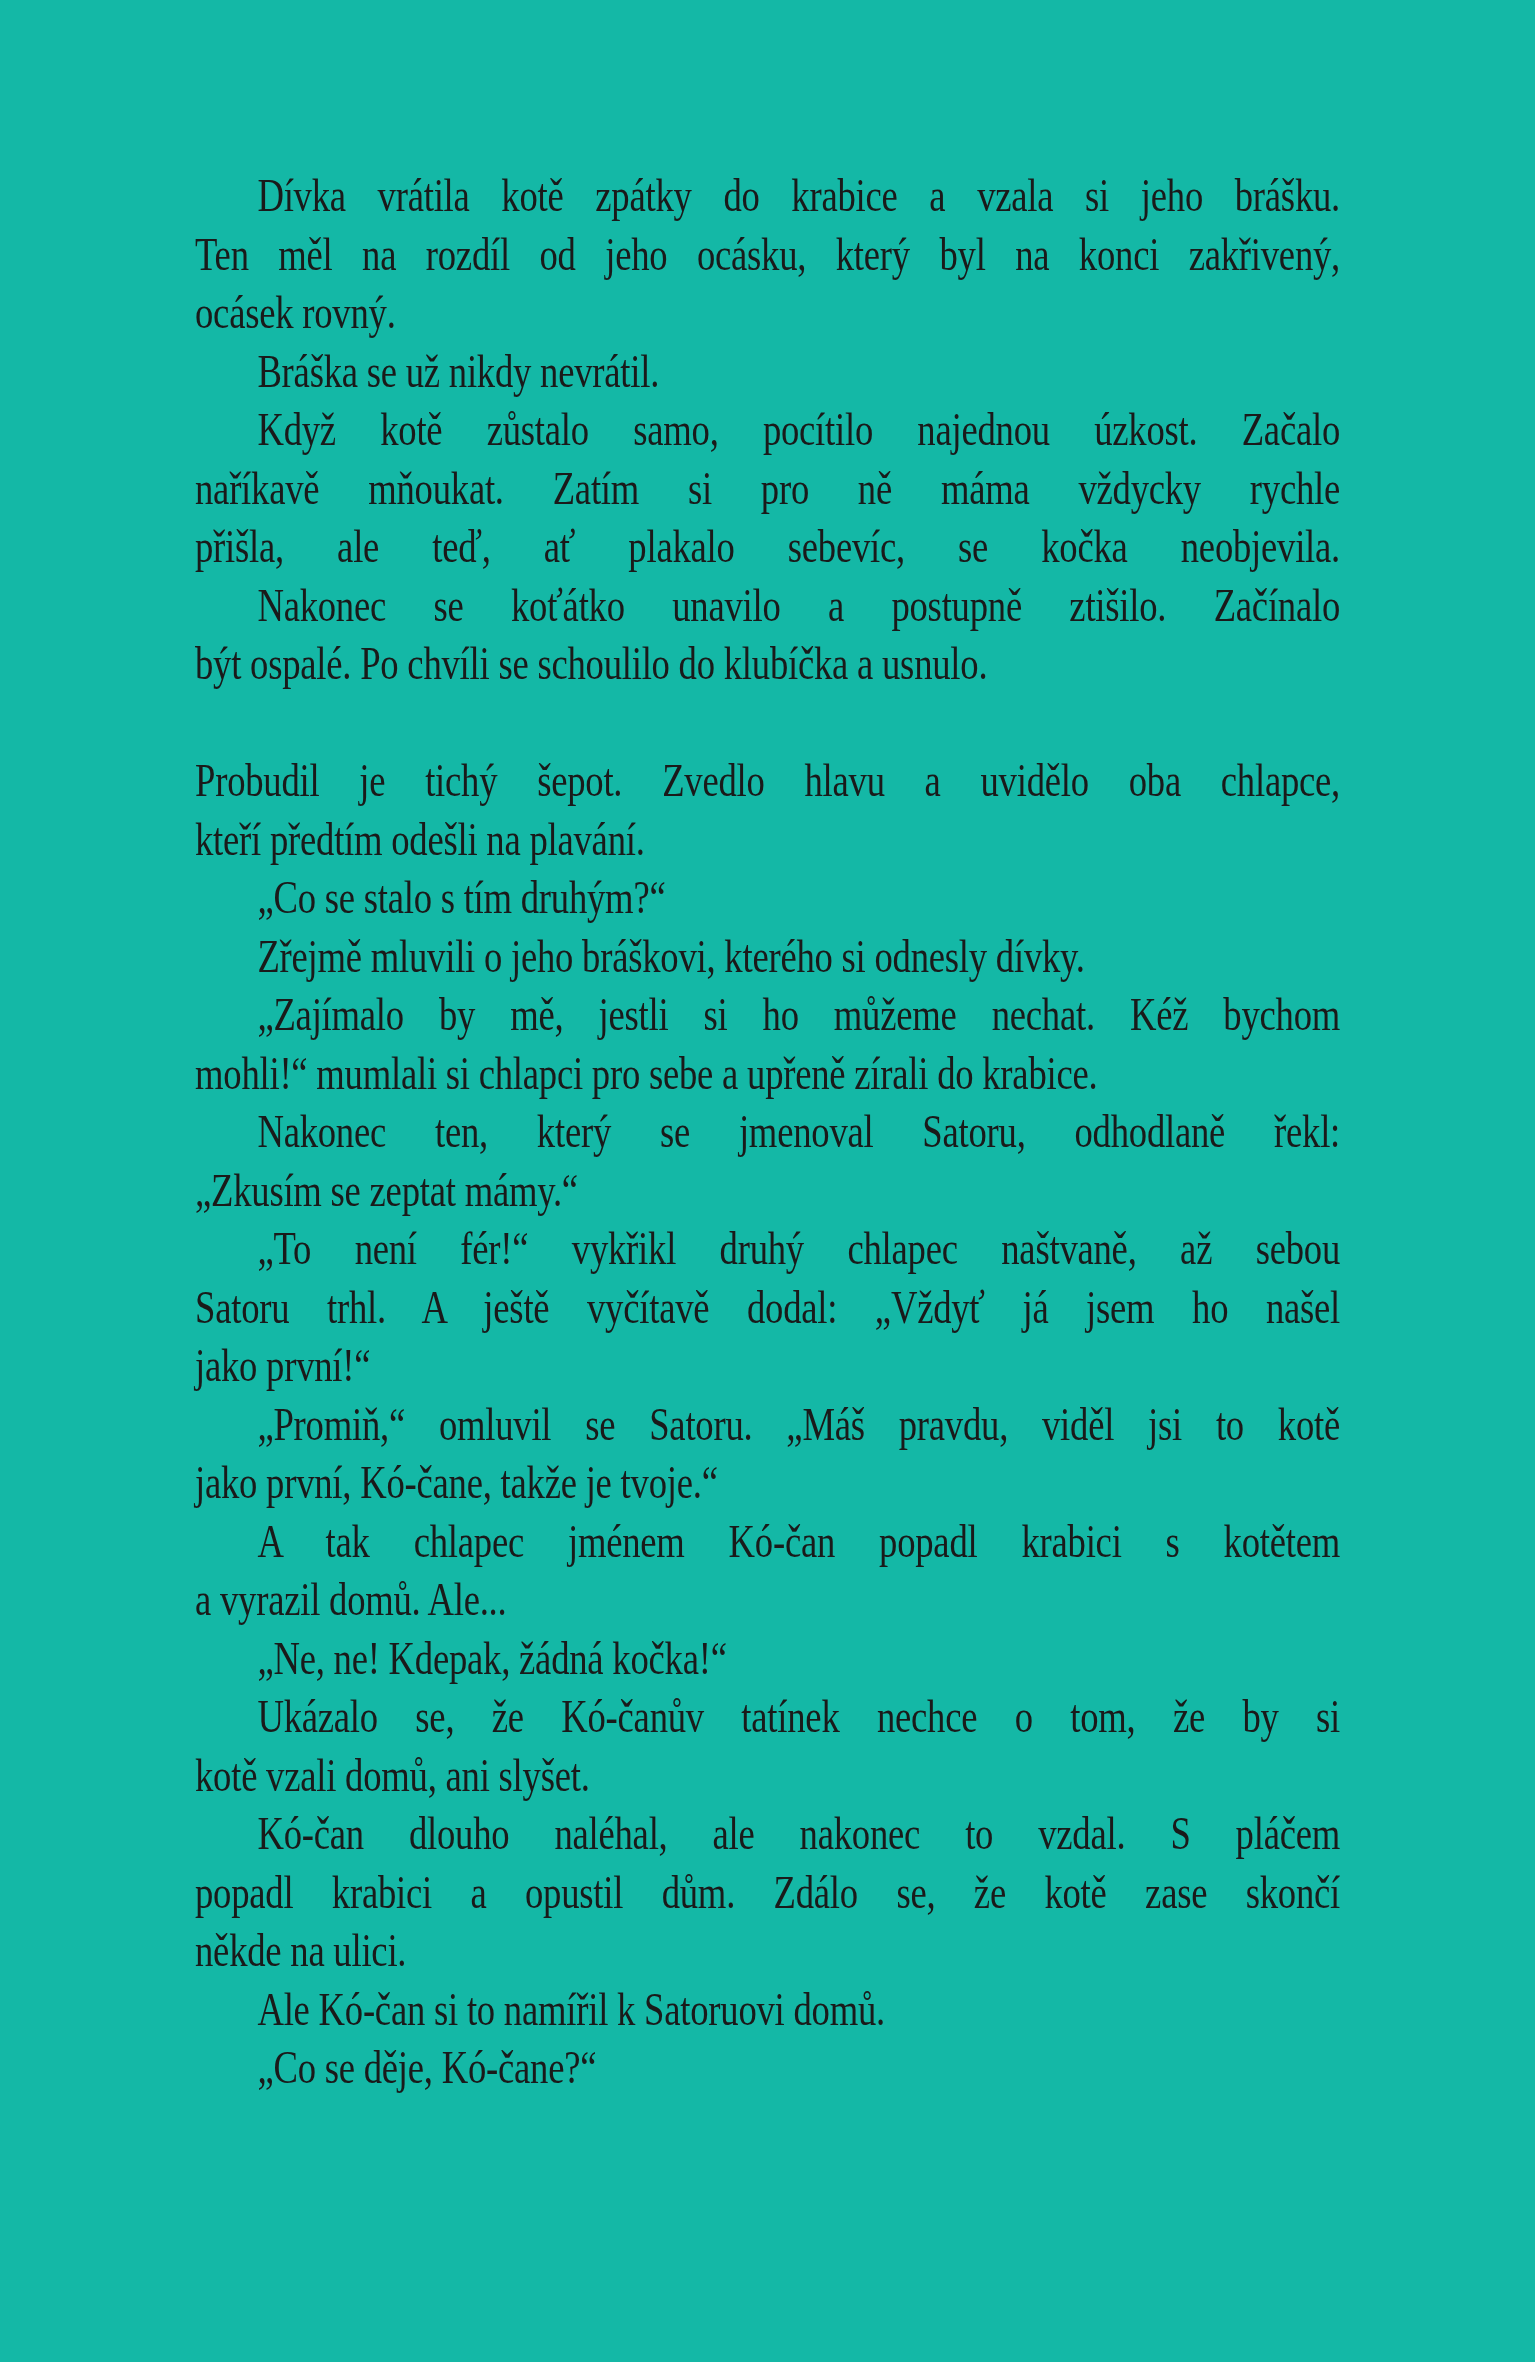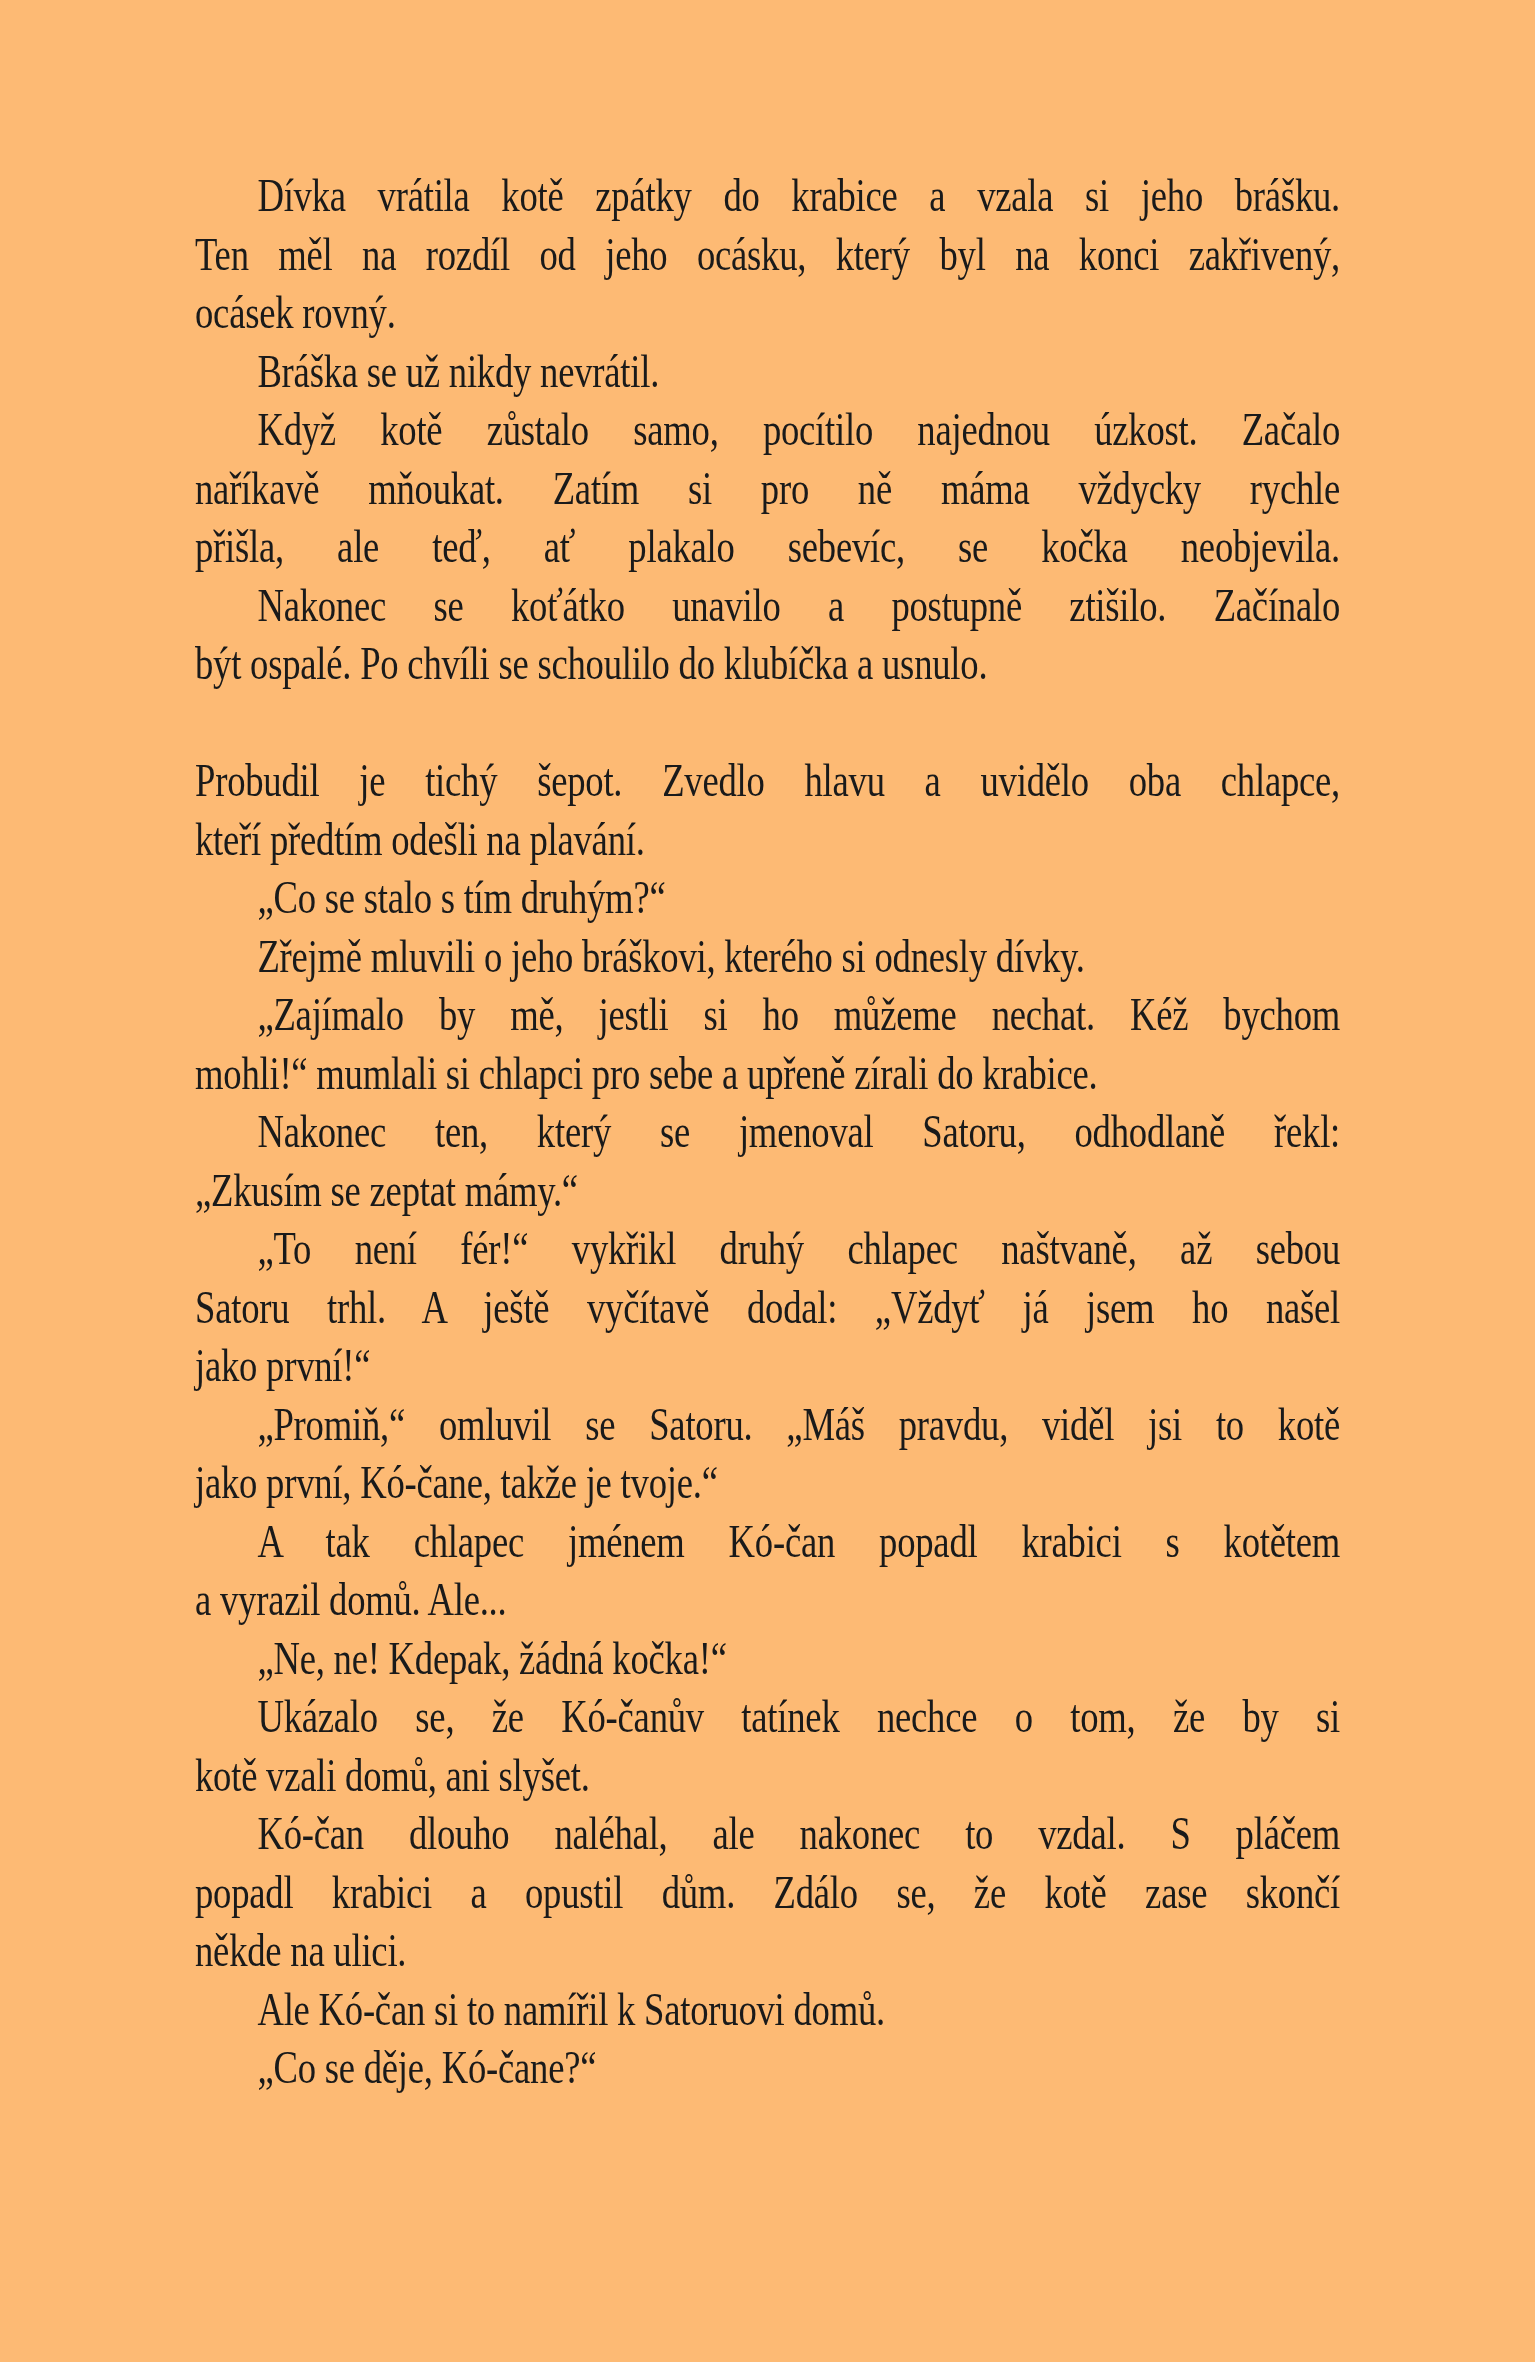--- a/index.html
+++ b/index.html
@@ -9,21 +9,21 @@
   }
   body {
     width: 1535px;
     height: 2362px;
     position: relative;
     font-family: "Liberation Serif", "DejaVu Serif", serif;
   }
   .page {
     position: absolute;
     inset: 0;
-    background: #fdba74;
+    background: #14b8a6;
     overflow: hidden;
   }
   .text-block {
     position: absolute;
     left: 195px;
     top: 166px;
     width: 1468px;           
     transform: scaleX(0.78); 
     transform-origin: 0 0;
     color: #1a1a1a;

